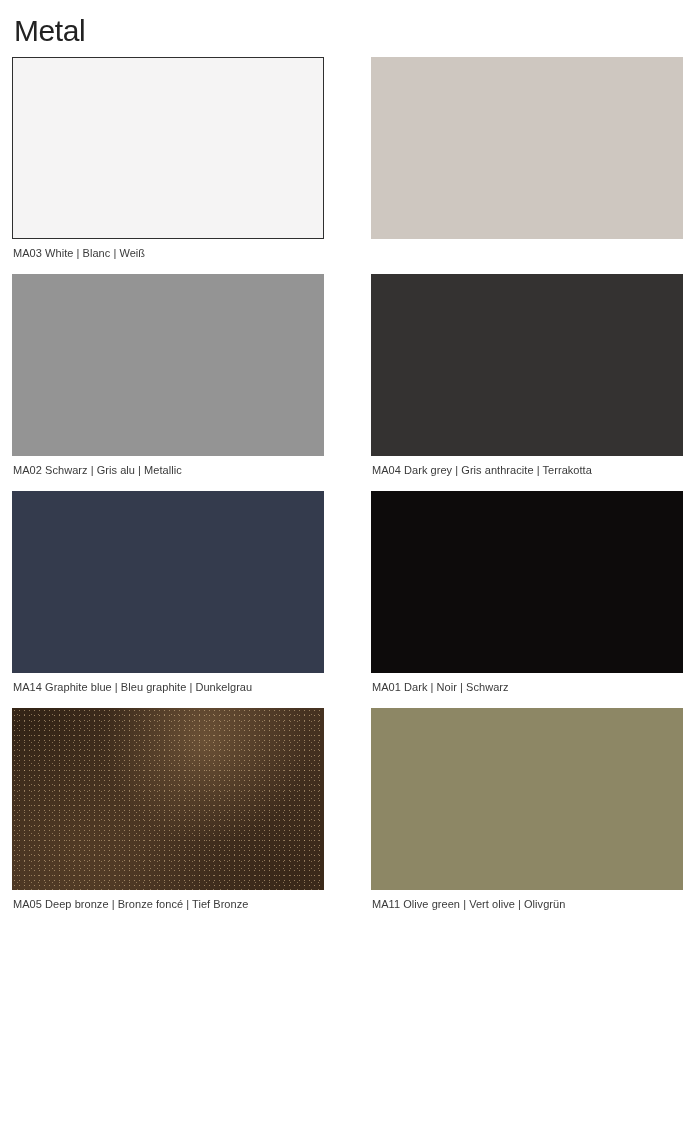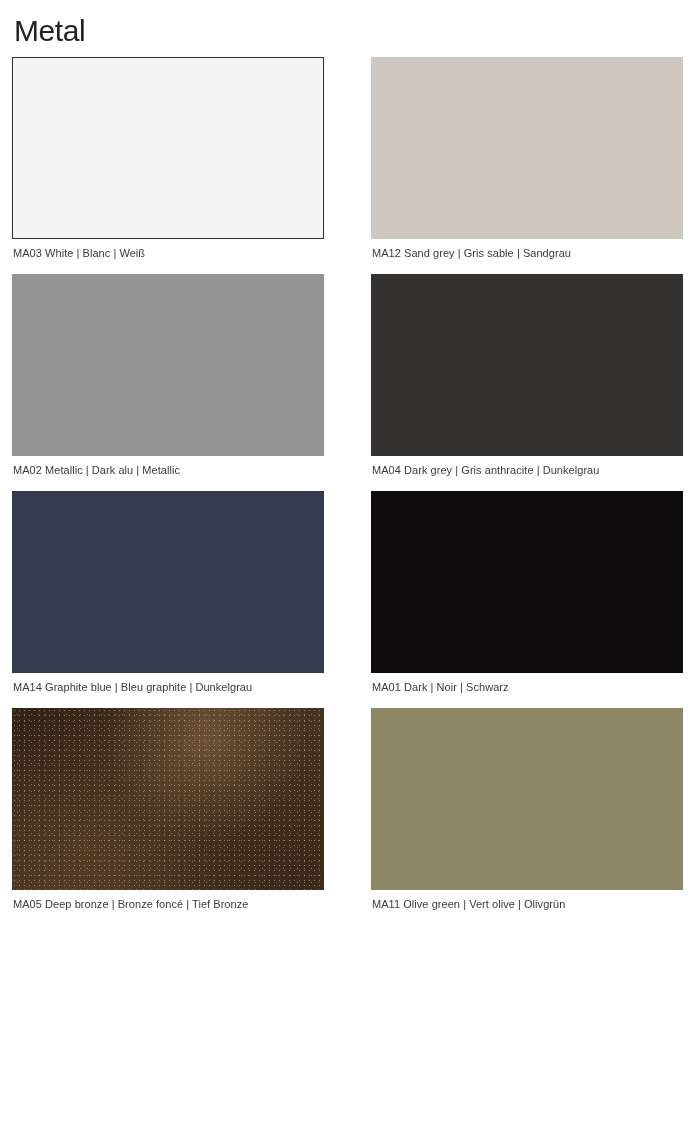--- a/index.html
+++ b/index.html
@@ -103,29 +103,28 @@
 
   <h1 class="page-title">Metal</h1>
 
   <div class="swatch-grid">
       <div class="swatch-cell">
         <div class="swatch-chip bordered" style="background-color: rgb(245, 244, 244); border-color: rgb(47, 47, 47);"></div>
         <div class="swatch-label">MA03 White | Blanc | Weiß</div>
       </div>
       <div class="swatch-cell">
         <div class="swatch-chip grain" style="background-color: rgb(206, 199, 192);"></div>
-        <div class="swatch-label">MA12 Sand grey | Gris sable | Sandgrau</div>
       </div>
       <div class="swatch-cell">
         <div class="swatch-chip grain" style="background-color: rgb(148, 148, 148);"></div>
-        <div class="swatch-label">MA02 Metallic | Dark alu | Metallic</div>
+        <div class="swatch-label">MA02 Schwarz | Gris alu | Metallic</div>
       </div>
       <div class="swatch-cell">
         <div class="swatch-chip grain" style="background-color: rgb(52, 50, 49);"></div>
-        <div class="swatch-label">MA04 Dark grey | Gris anthracite | Dunkelgrau</div>
+        <div class="swatch-label">MA04 Dark grey | Gris anthracite | Terrakotta</div>
       </div>
       <div class="swatch-cell">
         <div class="swatch-chip grain" style="background-color: rgb(52, 59, 77);"></div>
         <div class="swatch-label">MA14 Graphite blue | Bleu graphite | Dunkelgrau</div>
       </div>
       <div class="swatch-cell">
         <div class="swatch-chip grain" style="background-color: rgb(13, 11, 11);"></div>
         <div class="swatch-label">MA01 Dark | Noir | Schwarz</div>
       </div>
       <div class="swatch-cell">

